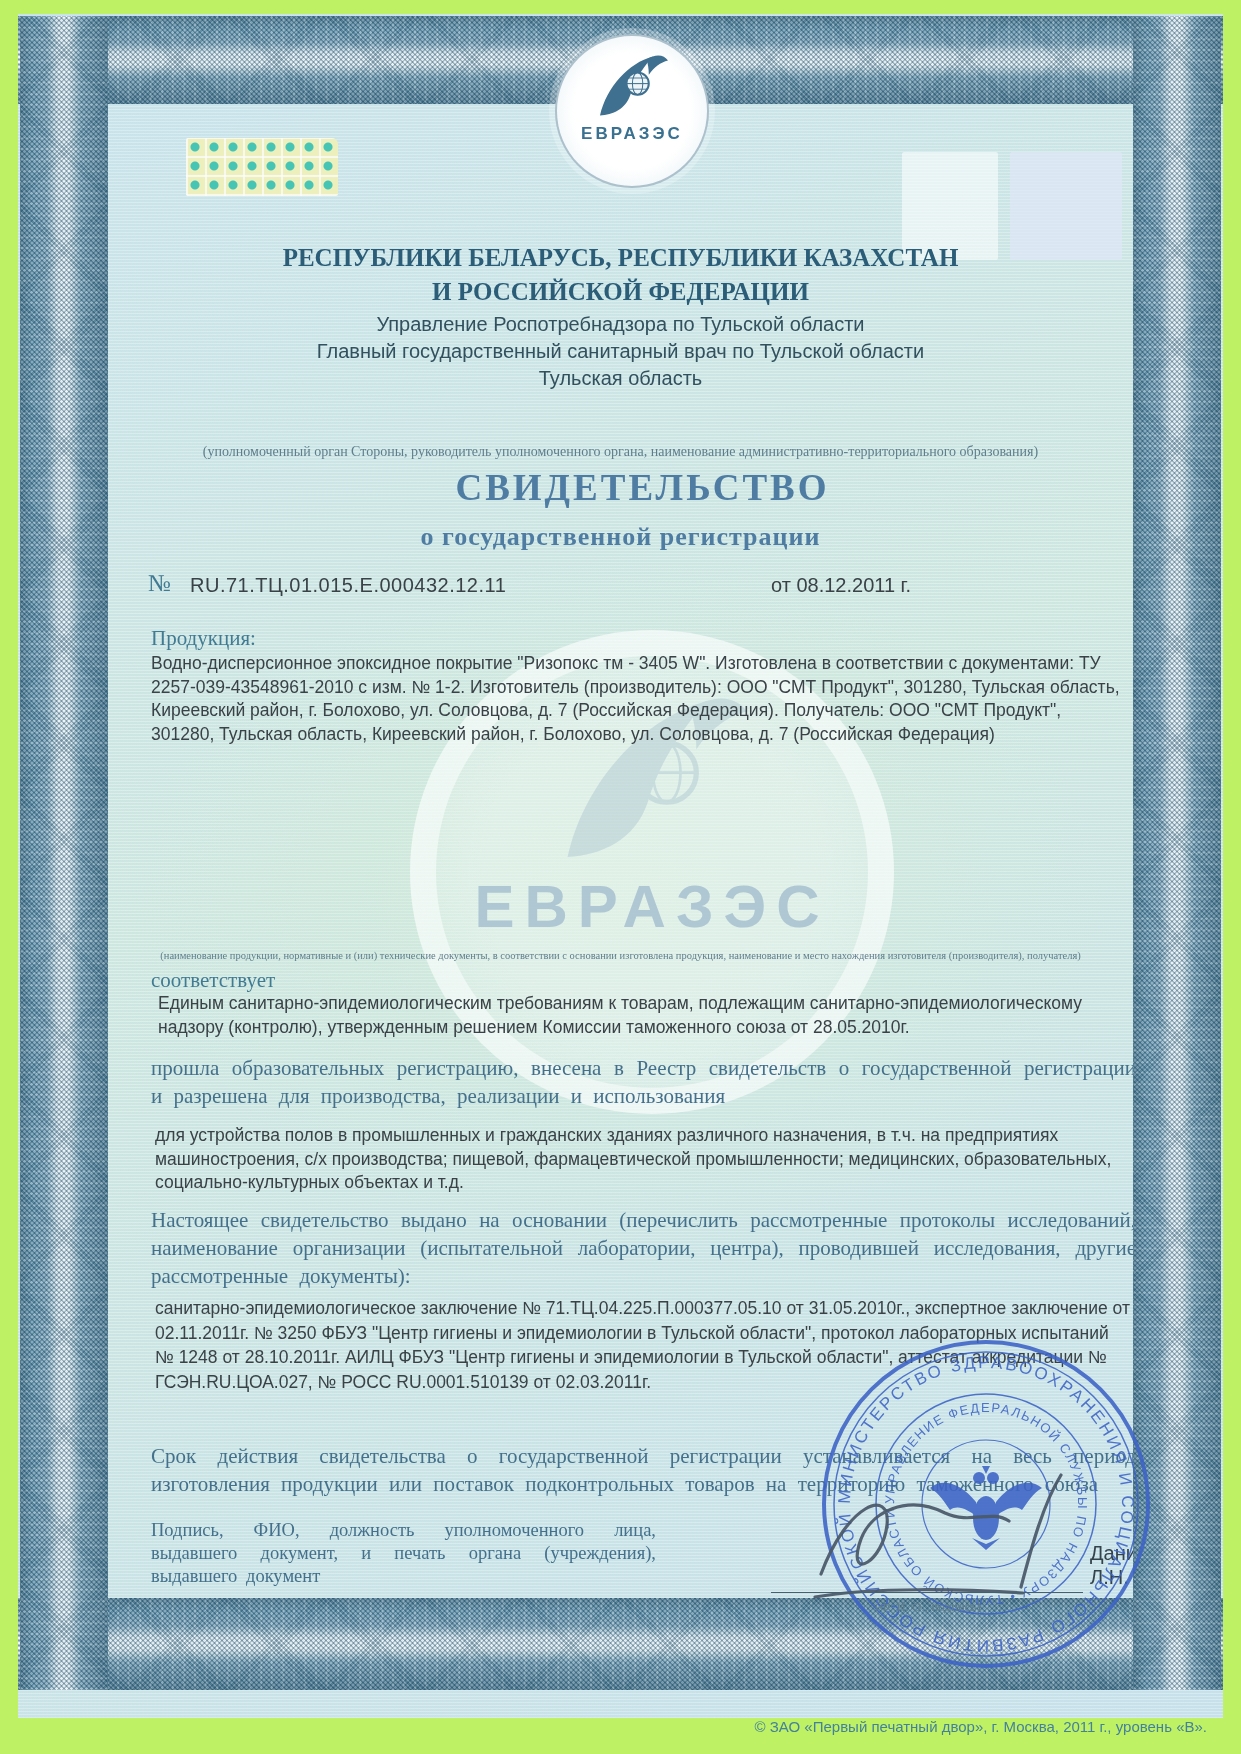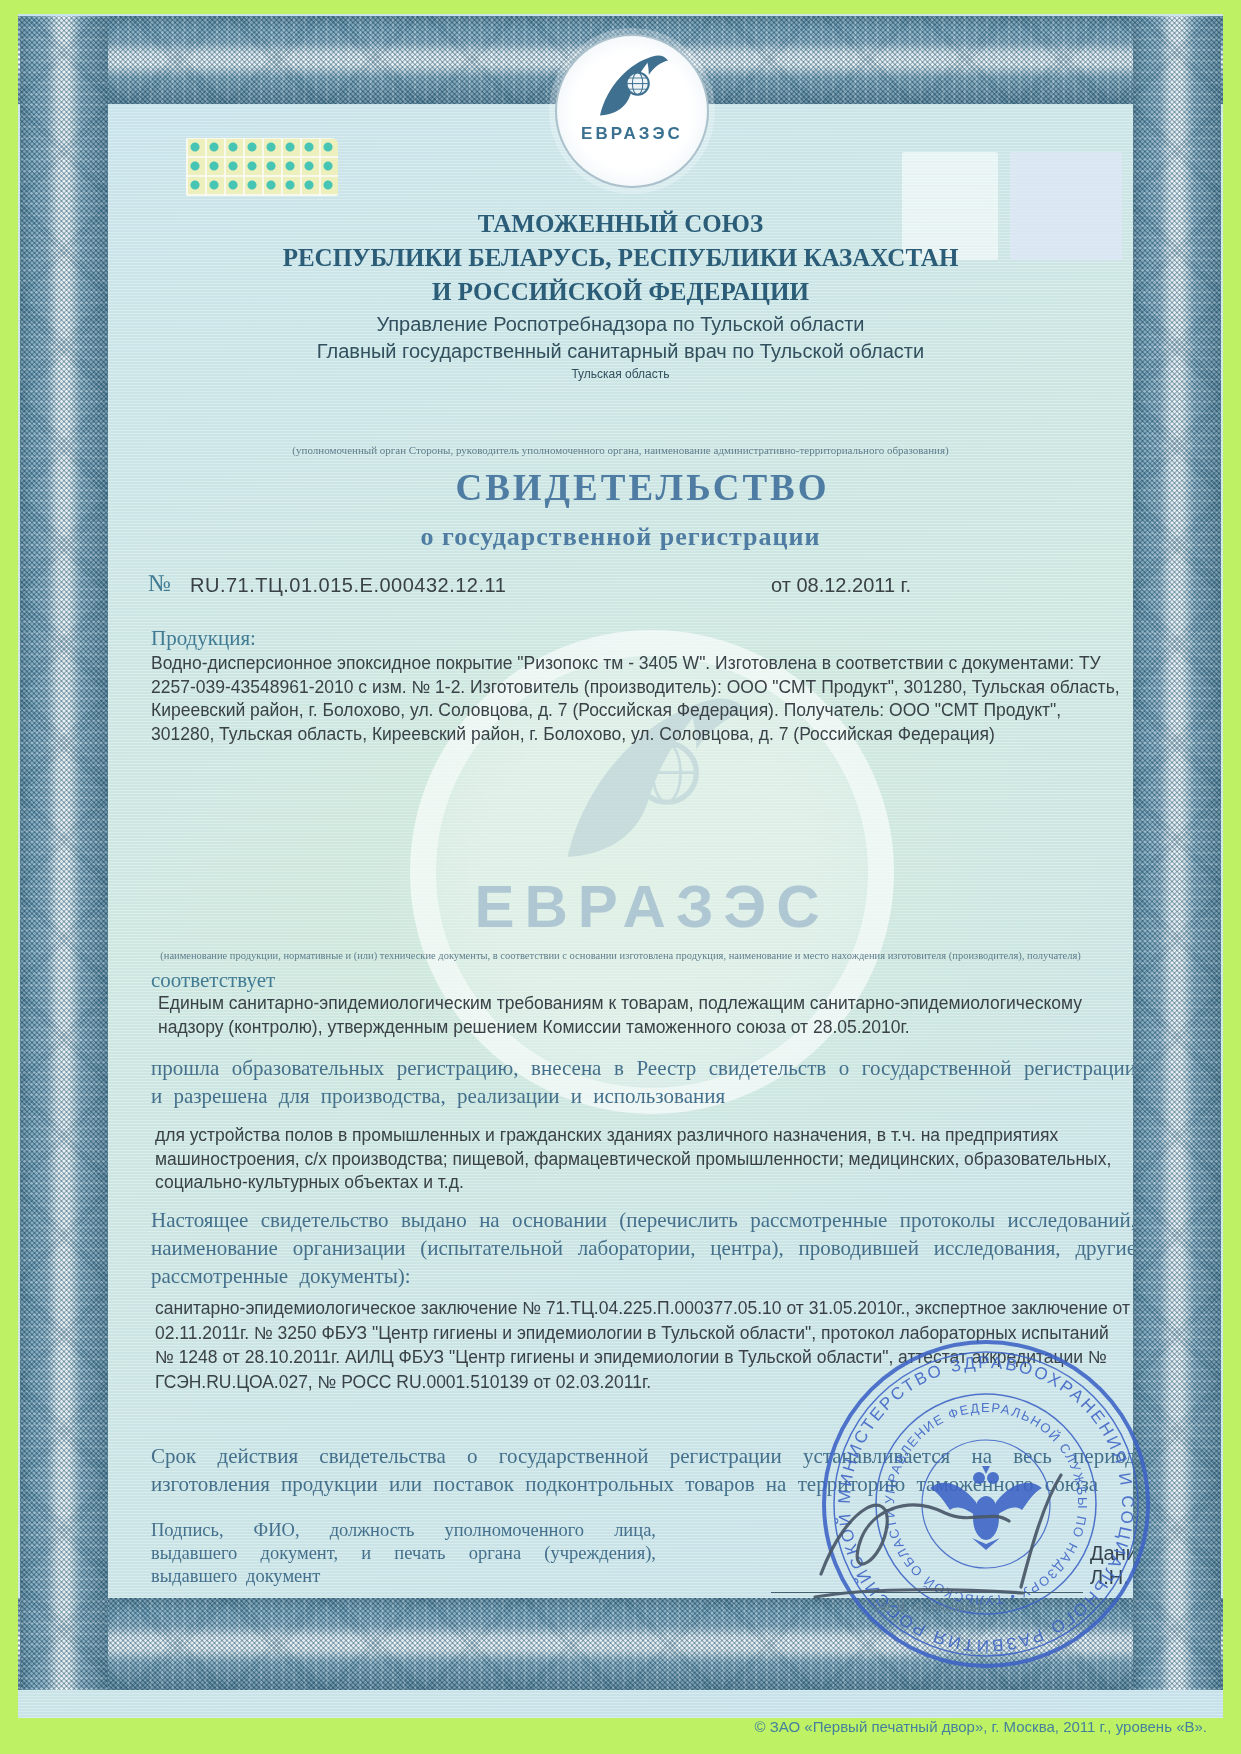--- a/index.html
+++ b/index.html
@@ -101,27 +101,26 @@
       <svg width="220" height="190" viewBox="0 0 100 90">
         <path d="M10,82 C18,46 46,16 76,8 C60,26 52,42 48,56 C42,74 26,81 10,82 Z" fill="#9db8c8"></path>
         <path d="M68,12 C80,4 90,6 95,13 C86,15 77,22 71,31 C71,24 70,17 68,12 Z" fill="#9db8c8"></path>
         <circle cx="57" cy="42" r="14" fill="none" stroke="#9db8c8" stroke-width="2.5"></circle>
         <ellipse cx="57" cy="42" rx="6.5" ry="14" fill="none" stroke="#9db8c8" stroke-width="1.3"></ellipse>
         <line x1="43" y1="42" x2="71" y2="42" stroke="#9db8c8" stroke-width="1.3"></line>
       </svg>
       <div class="wm-text">ЕВРАЗЭС</div>
     </div>
 
-    <div class="abs center ser-hdr" style="top:196px;font-size:25px;">ТАМОЖЕННЫЙ СОЮЗ</div>
     <div class="abs center ser-hdr" style="top:230px;font-size:25px;">РЕСПУБЛИКИ БЕЛАРУСЬ, РЕСПУБЛИКИ КАЗАХСТАН</div>
     <div class="abs center ser-hdr" style="top:264px;font-size:25px;">И РОССИЙСКОЙ ФЕДЕРАЦИИ</div>
     <div class="abs center sans-hdr" style="top:326px;font-size:20px;">Главный государственный санитарный врач по Тульской области</div>
     <div class="abs center sans-hdr" style="top:299px;font-size:20px;">Управление Роспотребнадзора по Тульской области</div>
-    <div class="abs center sans-hdr" style="top:353px;font-size:12px;">Тульская область</div>
-    <div class="abs center cap" style="top:430px;font-size:11px;border-radius:6px;">(уполномоченный орган Стороны, руководитель уполномоченного органа, наименование административно-территориального образования)</div>
+    <div class="abs center sans-hdr" style="top:353px;font-size:20px;">Тульская область</div>
+    <div class="abs center cap" style="top:430px;font-size:14px;border-radius:6px;">(уполномоченный орган Стороны, руководитель уполномоченного органа, наименование административно-территориального образования)</div>
 
     <div class="abs center title" style="top:452px;font-size:37px;padding-left:22px;">СВИДЕТЕЛЬСТВО</div>
     <div class="abs center title" style="top:508px;font-size:26px;letter-spacing:1px;">о государственной регистрации</div>
 
     <div class="abs teal" style="left:130px;top:556px;font-size:24px;">№</div>
     <div class="abs sans-p" style="left:172px;top:560px;font-size:20px;letter-spacing:.5px;">RU.71.ТЦ.01.015.Е.000432.12.11</div>
     <div class="abs sans-p" style="left:753px;top:560px;font-size:20px;">от  08.12.2011 г.</div>
 
     <div class="abs teal" style="left:133px;top:612px;font-size:21px;">Продукция:</div>
     <div class="abs sans-p" style="left:133px;top:638px;width:978px;">Водно-дисперсионное эпоксидное покрытие "Ризопокс тм - 3405 W". Изготовлена в соответствии с документами: ТУ 2257-039-43548961-2010 с изм. № 1-2. Изготовитель (производитель): ООО "СМТ Продукт", 301280, Тульская область, Киреевский район, г. Болохово, ул. Соловцова, д. 7 (Российская Федерация).  Получатель: ООО "СМТ Продукт", 301280, Тульская область, Киреевский район, г. Болохово, ул. Соловцова, д. 7 (Российская Федерация)</div>

